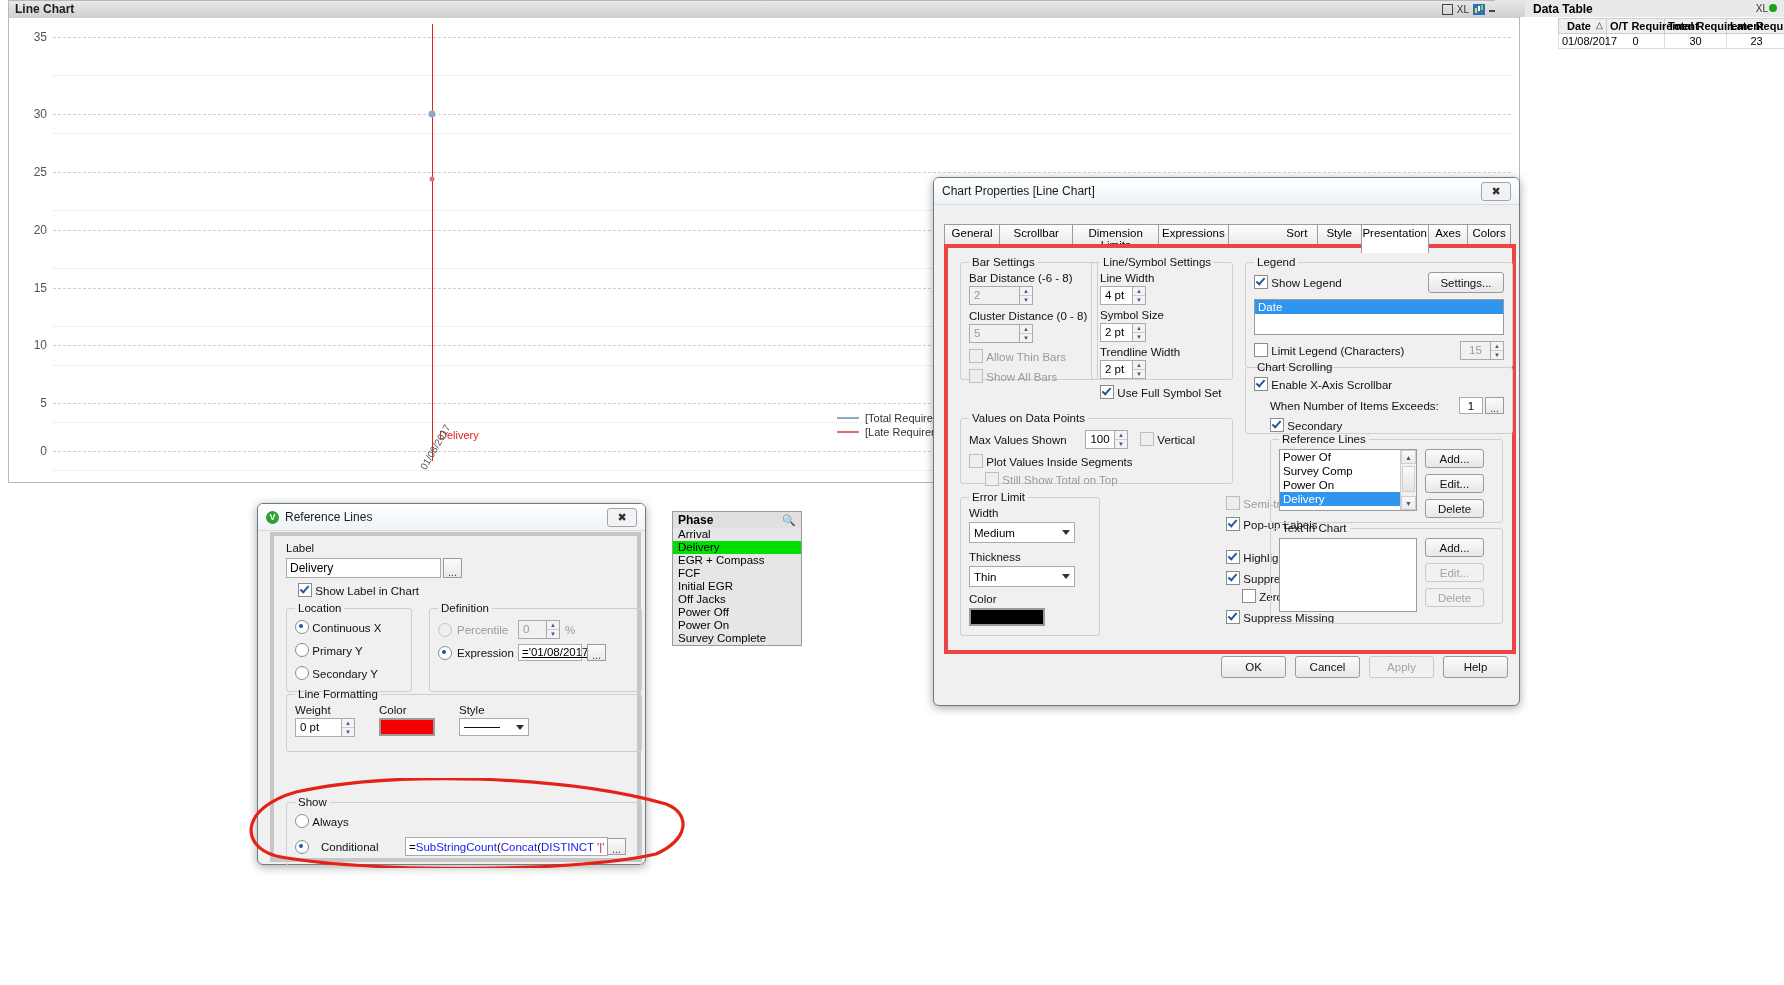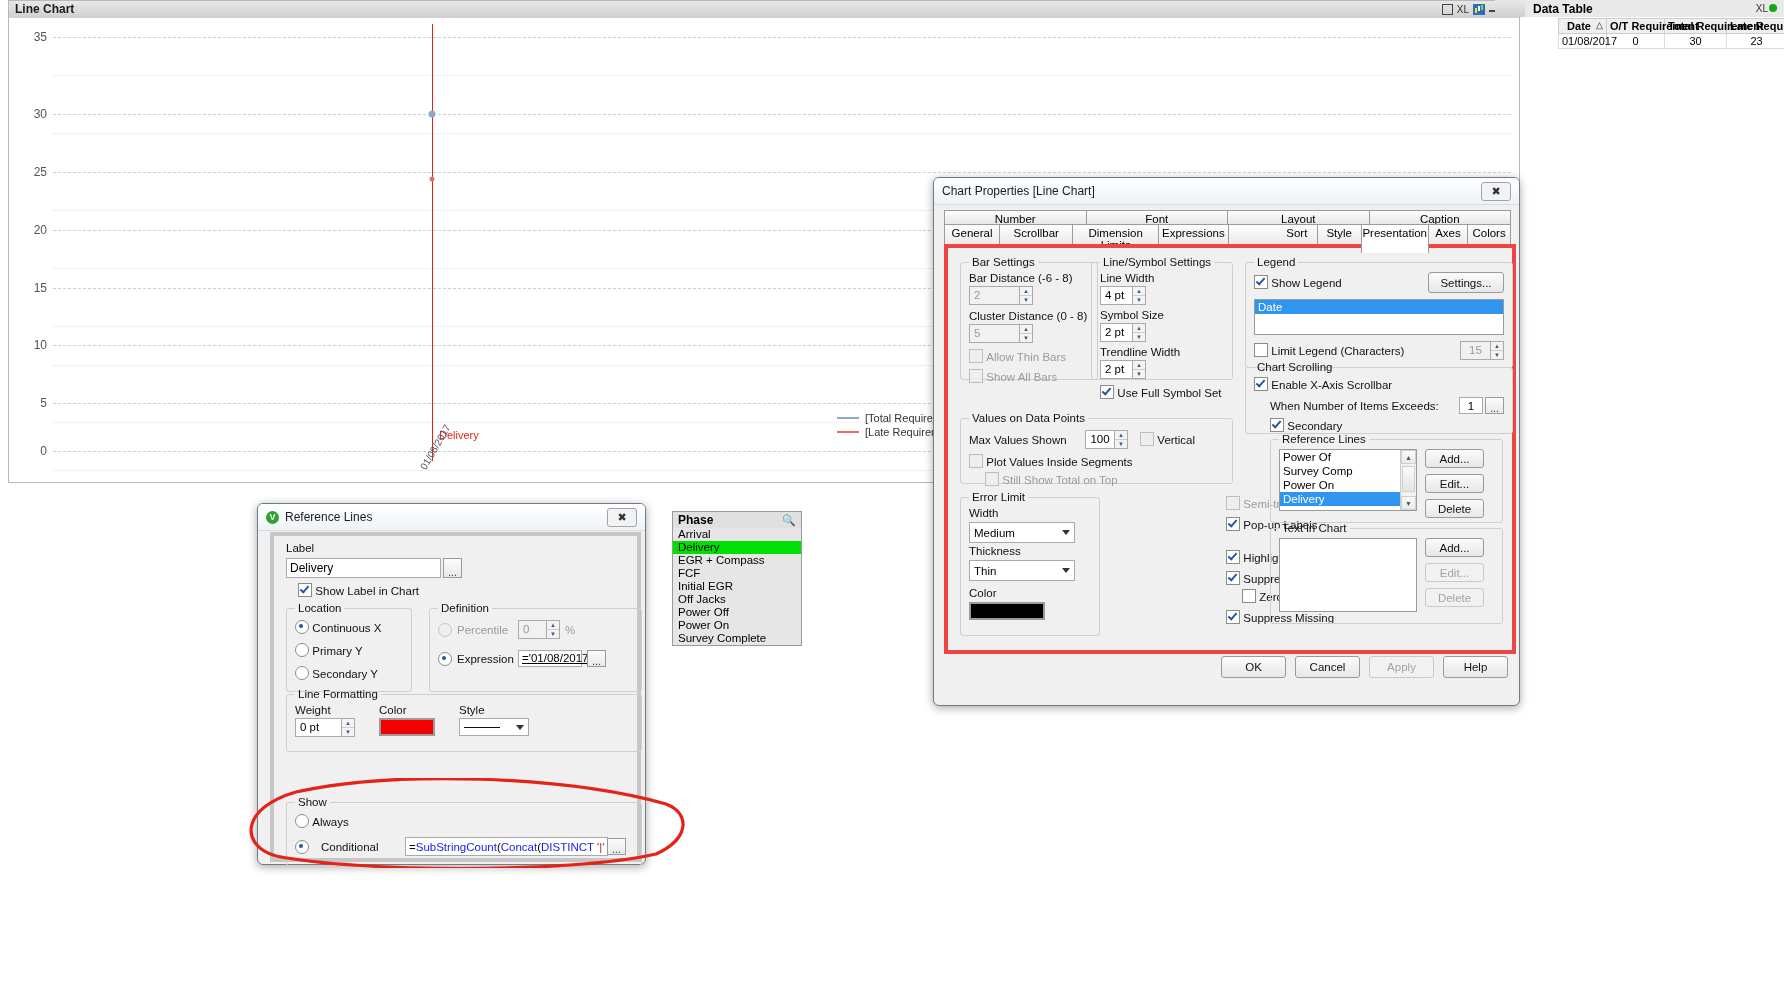--- a/index.html
+++ b/index.html
@@ -215,26 +215,20 @@
     </table>
 </div>
 <span style="position:absolute;left:1769px;top:4px;width:8px;height:8px;border-radius:50%;background:#19a319;"></span>
 
 <div class="dialog" id="chart-props" style="left:933px;top:177px;width:585px;height:527px;">
   <div class="dlg-title">
     <span class="t">Chart Properties [Line Chart]</span>
     <span class="closebtn">✖</span>
   </div>
 
-  <div class="tabrow" style="position:absolute;left:10px;top:32px;width:566px;">
-    <div class="tab" style="width:142px;">Number</div>
-    <div class="tab" style="width:142px;">Font</div>
-    <div class="tab" style="width:142px;">Layout</div>
-    <div class="tab" style="width:142px;">Caption</div>
-  </div>
   <div class="tabrow" style="position:absolute;left:10px;top:46px;width:566px;">
     <div class="tab" style="width:62px;">General</div>
     <div class="tab" style="width:83px;">Scrollbar</div>
     <div class="tab" style="width:97px;">Dimension Limits</div>
     <div class="tab" style="width:79px;">Expressions</div>
     <div class="tab" style="width:46px;padding-left:48px;">Sort</div>
     <div class="tab" style="width:49px;">Style</div>
     <div class="tab sel" style="width:76px;">Presentation</div>
     <div class="tab" style="width:44px;">Axes</div>
     <div class="tab" style="width:48px;">Colors</div>
@@ -328,21 +322,21 @@
       </div>
     </fieldset>
 
     <fieldset class="gb" style="position:absolute;left:12px;top:243px;width:122px;height:133px;">
       <legend>Error Limit</legend>
       <div class="lbl">Width</div>
       <div class="combo" style="margin-top:3px;width:106px;">
         <span>Medium</span>
         <span class="arrow"></span>
       </div>
-      <div class="lbl" style="margin-top:2px;">Thickness</div>
+      <div class="lbl" style="margin-top:8px;">Thickness</div>
       <div class="combo" style="margin-top:3px;width:106px;">
         <span>Thin</span>
         <span class="arrow"></span>
       </div>
       <div class="lbl" style="margin-top:6px;">Color</div>
       <div style="margin-top:3px;width:76px;height:18px;background:#000;border:2px solid #9a9a9a;box-sizing:border-box;"></div>
     </fieldset>
 
     <div style="position:absolute;left:278px;top:248px;width:140px;">
       <div style="margin-bottom:6px;">
@@ -499,21 +493,21 @@
         <span class="lbl dis" style="width:56px;">Percentile</span>
         <span class="spin">
           <span class="v dis" style="width:28px;">0</span>
           <span class="btns">
               <i>▲</i>
               <i>▼</i>
             </span>
         </span>
         <span class="lbl dis">%</span>
       </div>
-      <div style="display:flex;align-items:center;gap:5px;margin-top:11px;">
+      <div style="display:flex;align-items:center;gap:5px;margin-top:5px;">
         <span class="radio on"></span>
         <span class="lbl" style="width:56px;">Expression</span>
         <span class="txtbox" style="width:64px;text-decoration:underline;">='01/08/2017'</span>
         <span class="dots">...</span>
       </div>
     </fieldset>
 
     <fieldset class="gb" style="position:absolute;left:12px;top:152px;width:338px;height:52px;">
       <legend>Line Formatting</legend>
       <div style="display:flex;gap:24px;">

